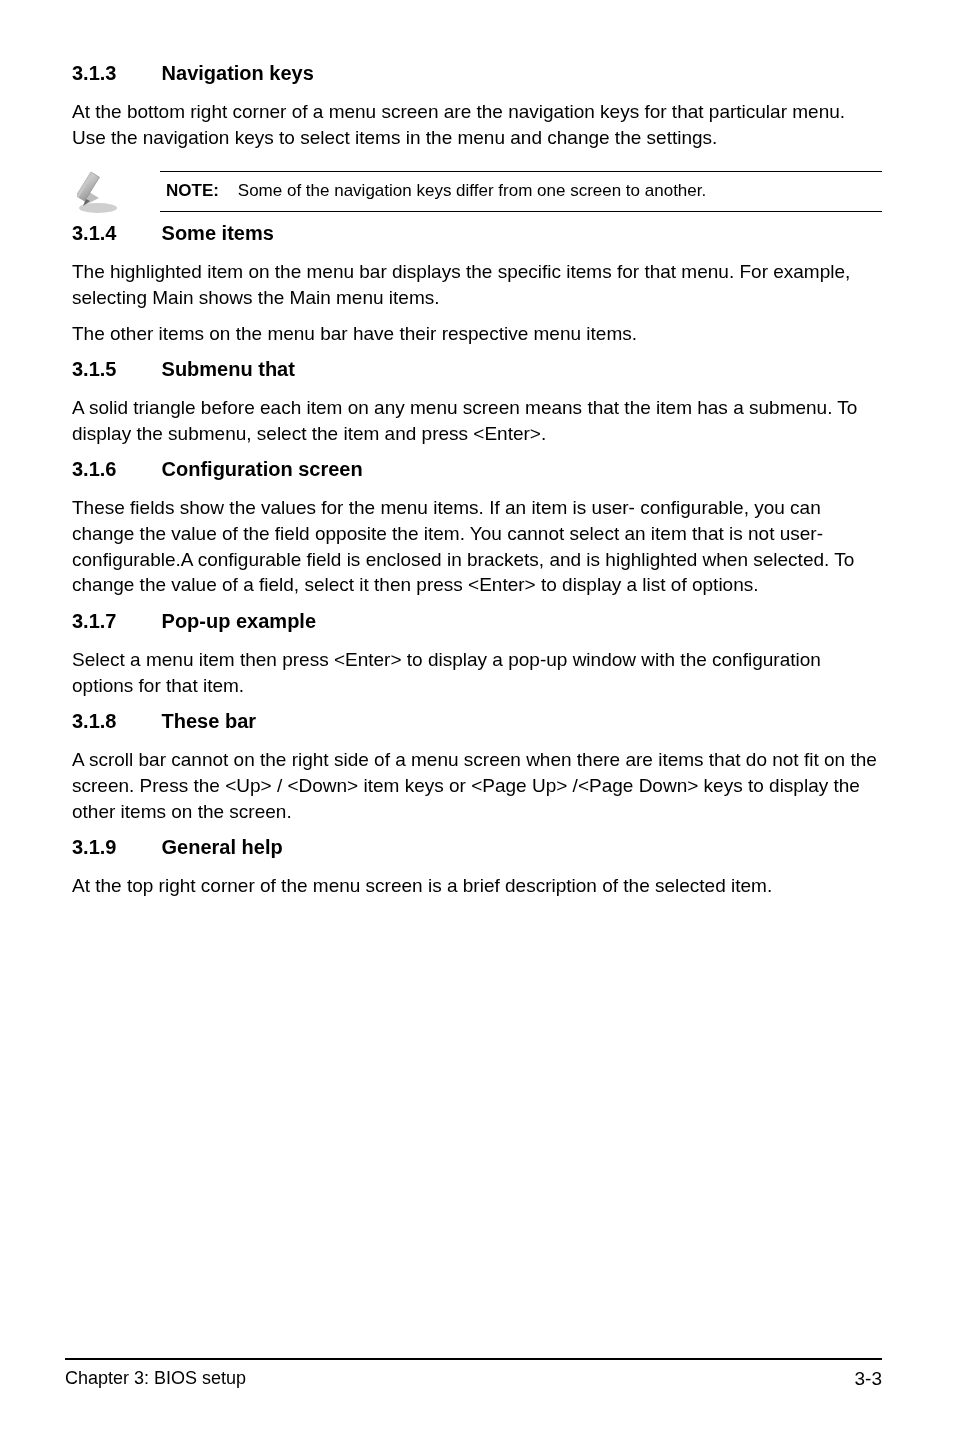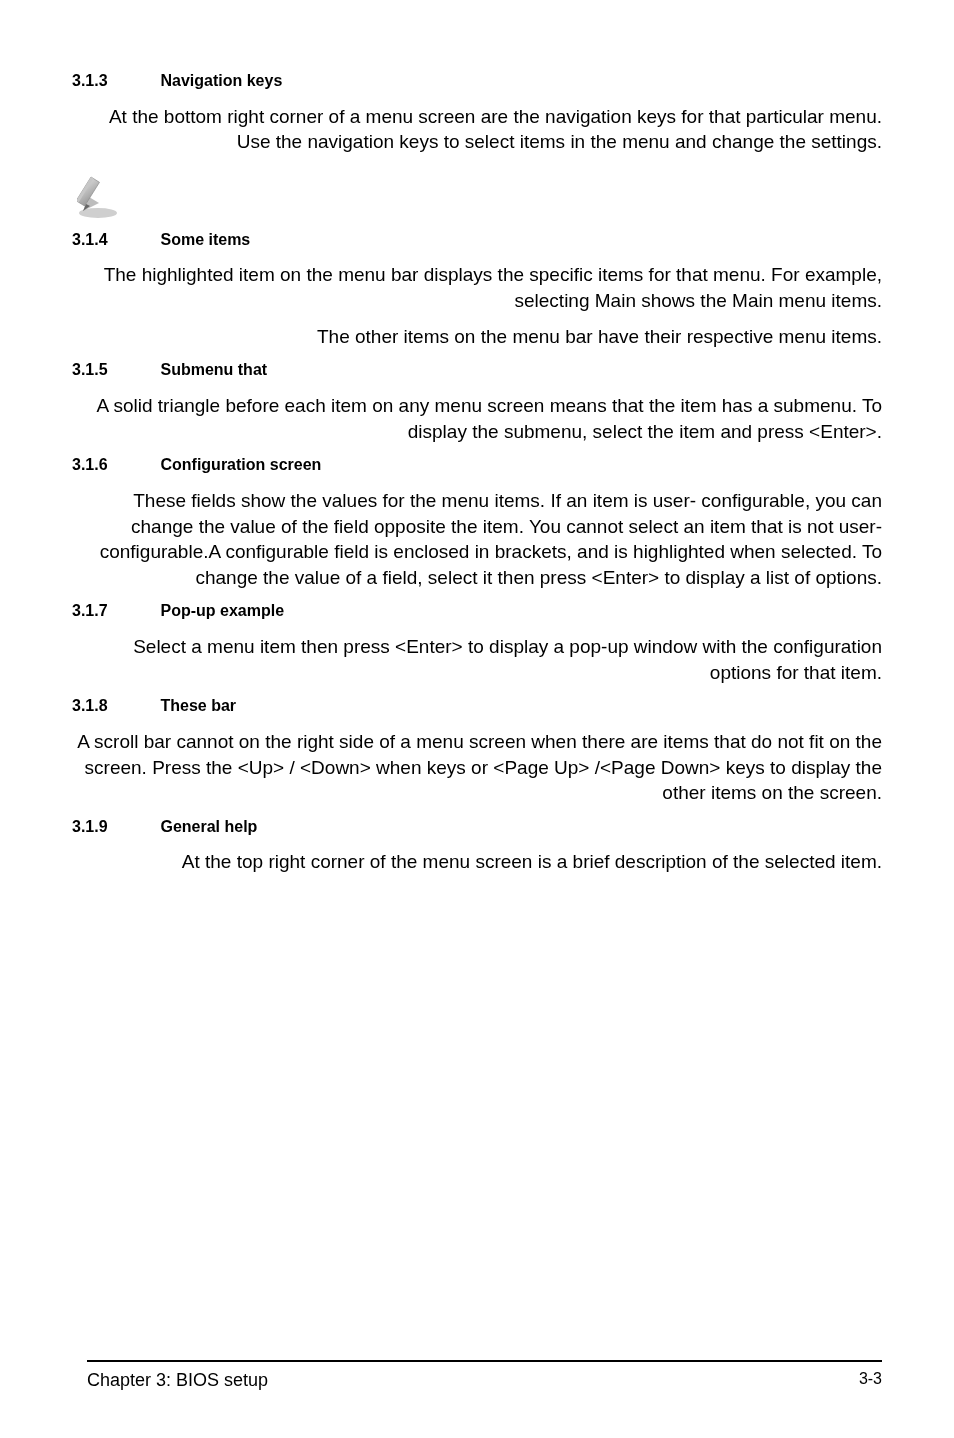--- a/index.html
+++ b/index.html
@@ -6,30 +6,28 @@
   html, body { width: 954px; height: 1438px; }
   body {
     font-family: Arial, Helvetica, sans-serif;
     color: #000;
     background: #fff;
     padding: 60px 72px 40px 72px;
     position: relative;
     line-height: 1.35;
   }
   h2 {
-    font-size: 16px;
+    font-size: 20px;
     font-weight: 700;
-    margin-top: 10px;
     margin-bottom: 12px;
   }
   h2 .secnum { display: inline-block; min-width: 84px; }
   .body-text {
     font-size: 19px;
     margin-bottom: 10px;
-    text-align: right;
   }
   .note-row {
     display: flex;
     align-items: center;
     gap: 28px;
     margin: 18px 0 6px 0;
   }
   .note-icon-wrap {
     width: 60px;
     display: flex;
@@ -39,30 +37,30 @@
   .note-box {
     flex: 1;
     border-top: 1px solid #000;
     border-bottom: 1px solid #000;
     padding: 8px 6px;
     font-size: 17px;
   }
   .note-box .note-label { font-weight: 700; }
   .footer {
     position: absolute;
-    left: 87px;
+    left: 65px;
     right: 72px;
     bottom: 46px;
     border-top: 2px solid #000;
     padding-top: 6px;
     display: flex;
     justify-content: space-between;
     font-size: 18px;
   }
-  .footer .pagenum { font-size: 16px; }
+  .footer .pagenum { font-size: 19px; }
   b { font-weight: 400; }
 </style>
 </head>
 <body>
 
 <h2>
   <span class="secnum">3.1.3</span>
   <span>Navigation keys</span>
 </h2>
 <p class="body-text">At the bottom right corner of a menu screen are the navigation keys for that particular menu. Use the navigation keys to select items in the menu and change the settings.</p>
@@ -75,20 +73,25 @@
           <stop offset="0" stop-color="#d9d9d9"></stop>
           <stop offset="1" stop-color="#9a9a9a"></stop>
         </linearGradient>
       </defs>
       <ellipse cx="21" cy="40" rx="19" ry="5" fill="#cfcfcf"></ellipse>
       <polygon points="6,38 12,24 22,30" fill="#bdbdbd"></polygon>
       <rect x="14" y="4" width="10" height="28" transform="rotate(32 14 4)" fill="url(#g1)" stroke="#888" stroke-width="0.6"></rect>
       <rect x="14" y="4" width="3" height="28" transform="rotate(32 14 4)" fill="#c7c7c7"></rect>
       <polygon points="6,38 9,31 13,33" fill="#666"></polygon>
     </svg>
+  </div>
+  <div class="note-box">
+    <span class="note-label">NOTE:</span>
+    <span>&nbsp;&nbsp;</span>
+    <span>Some of the navigation keys differ from one screen to another.</span>
   </div>
 </div>
 
 <h2>
   <span class="secnum">3.1.4</span>
   <span>Some items</span>
 </h2>
 <p class="body-text">The highlighted item on the menu bar displays the specific items for that menu. For example, selecting Main shows the Main menu items.</p>
 <p class="body-text">The other items on the menu bar have their respective menu items.</p>
 
@@ -112,21 +115,21 @@
 </h2>
 <p class="body-text">
   <span>Select a menu item then press </span><b>&lt;Enter&gt;</b><span> to display a pop-up window with the configuration options for that item.</span>
 </p>
 
 <h2>
   <span class="secnum">3.1.8</span>
   <span>These bar</span>
 </h2>
 <p class="body-text">
-  <span>A scroll bar cannot on the right side of a menu screen when there are items that do not fit on the screen. Press the </span><b>&lt;Up&gt; / &lt;Down&gt;</b><span> when keys or </span><b>&lt;Page Up&gt; /&lt;Page Down&gt;</b><span> keys to display the other items on the screen.</span>
+  <span>A scroll bar cannot on the right side of a menu screen when there are items that do not fit on the screen. Press the </span><b>&lt;Up&gt; / &lt;Down&gt;</b><span> item keys or </span><b>&lt;Page Up&gt; /&lt;Page Down&gt;</b><span> keys to display the other items on the screen.</span>
 </p>
 
 <h2>
   <span class="secnum">3.1.9</span>
   <span>General help</span>
 </h2>
 <p class="body-text">At the top right corner of the menu screen is a brief description of the selected item.</p>
 
 <div class="footer">
   <span>Chapter 3: BIOS setup</span>

